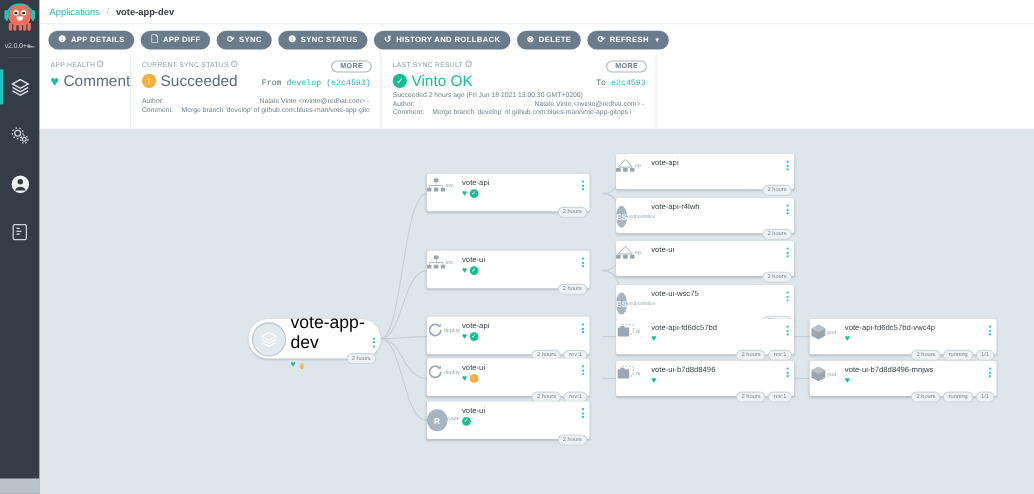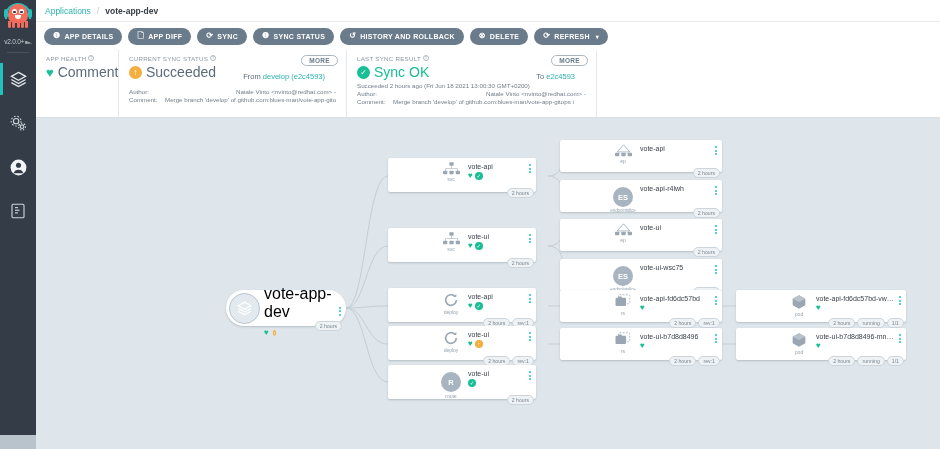--- a/index.html
+++ b/index.html
@@ -96,43 +96,43 @@
   }
   .ico-ok {
     width: 13px; height: 13px; border-radius: 50%; background: #18be94; color: #fff;
     font-size: 8px; line-height: 13px; text-align: center; flex: none;
   }
   .ok-text { color: #18be94; }
   .more {
     position: absolute; right: 8px; top: 5px; font-size: 6.5px; font-weight: bold;
     color: #6a7b8b; border: 1px solid #aab4bd; border-radius: 7px; padding: 1px 7px; letter-spacing: .3px;
   }
-  .fromto { position: absolute; right: 21px; top: 22px; font-size: 7.5px; color: #5b6b7b; }
+  .fromto { position: absolute; right: 9px; top: 22px; font-size: 7.5px; color: #5b6b7b; font-family: Liberation Mono, monospace; }
   .fromto b { color: #2ab3b0; font-weight: normal; }
   .succ { font-size: 6.2px; color: #707d89; margin-top: 2px; }
   .kv { font-size: 6.2px; color: #707d89; display: flex; margin-top: 1px; }
   .kv .k { width: 36px; flex: none; }
   .kv .v { white-space: nowrap; overflow: hidden; }
   .kv .v.right { width: 100%; text-align: right; }
 
   
   .canvas {
     position: absolute; left: 36px; top: 118px; width: 904px; height: 331px;
     background: #dee6eb; overflow: hidden;
   }
   .edges { position: absolute; left: 0; top: 0; width: 904px; height: 331px; }
 
   .node {
     position: absolute; background: #fff; border-radius: 2px;
     box-shadow: 0 1px 2px rgba(40,50,60,.22);
     display: flex; align-items: flex-start;
   }
   .node .kind {
-    width: 30px; flex: none; display: flex; flex-direction: column;
-    align-items: center; padding-top: 4px; color: #9aa7b2; margin-left: 48px;
+    width: 30px; flex: none; display: flex; 
+    align-items: center; padding-top: 4px; color: #9aa7b2;
   }
   .node .kind .kname { font-size: 5.2px; margin-top: 1px; letter-spacing: -.1px; }
   .node .body { flex: 1; padding: 5px 0 0 2px; min-width: 0; }
   .node .nname {
     font-size: 7px; color: #3a4149; white-space: nowrap; overflow: hidden; text-overflow: ellipsis;
   }
   .node .badges { display: flex; align-items: center; gap: 2px; margin-top: 2px; }
   .b-heart { color: #18be94; font-size: 8px; line-height: 1; }
   .b-ok { width: 8px; height: 8px; border-radius: 50%; background: #18be94; color: #fff;
           font-size: 5.5px; line-height: 8px; text-align: center; }
@@ -301,21 +301,21 @@
       </div>
     </div>
 
     <div class="info-col c-last">
       <div class="lbl">
         <span>LAST SYNC RESULT</span><span class="q">?</span>
       </div>
       <div class="more">MORE</div>
       <div class="big ok-text">
         <span class="ico-ok">✓</span>
-        <span>Sync OK</span>
+        <span>Vinto OK</span>
       </div>
       <div class="fromto">
         <span>To </span><b>e2c4593</b>
       </div>
       <div class="succ">Succeeded 2 hours ago (Fri Jun 18 2021 13:00:30 GMT+0200)</div>
       <div class="kv">
         <span class="k">Author:</span>
         <span class="v right">Natale Vinto &lt;nvinto@redhat.com&gt; -</span>
       </div>
       <div class="kv">

